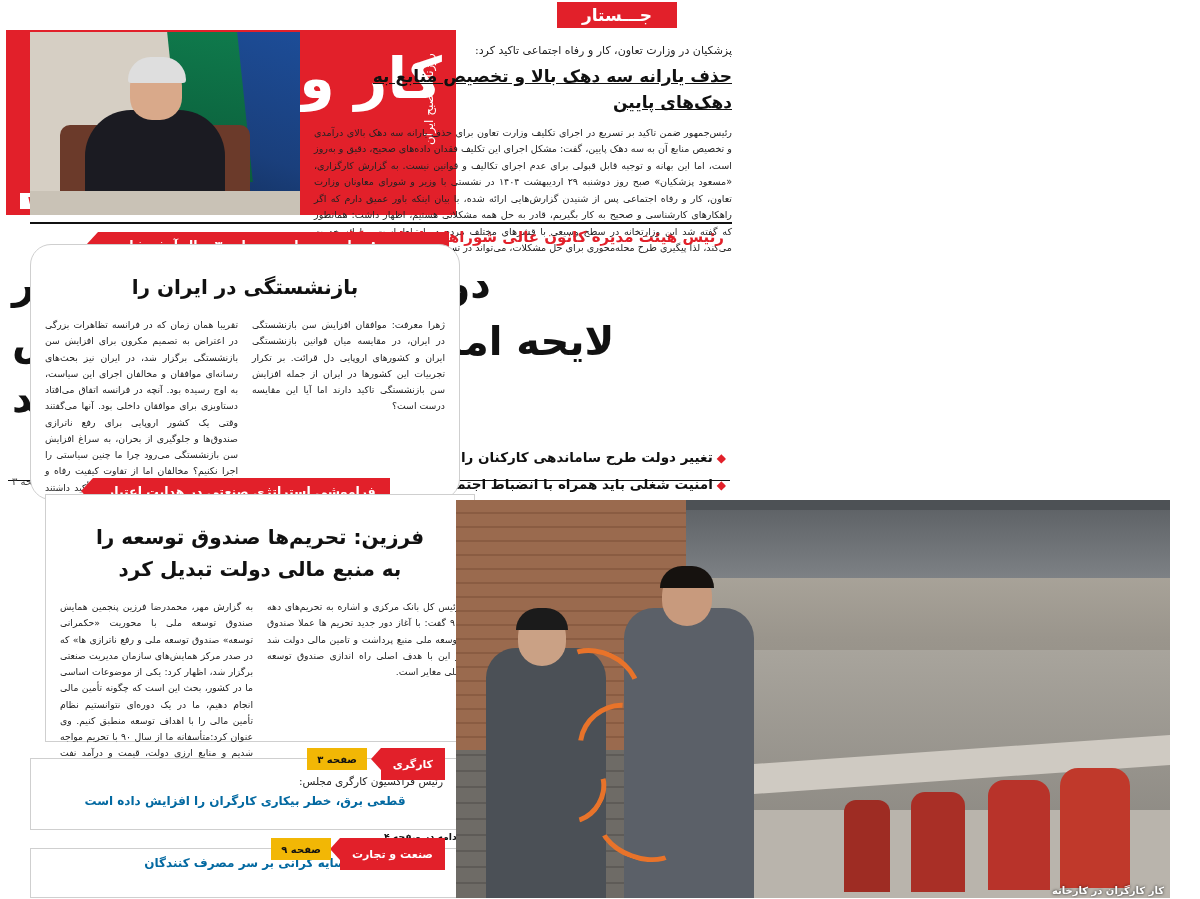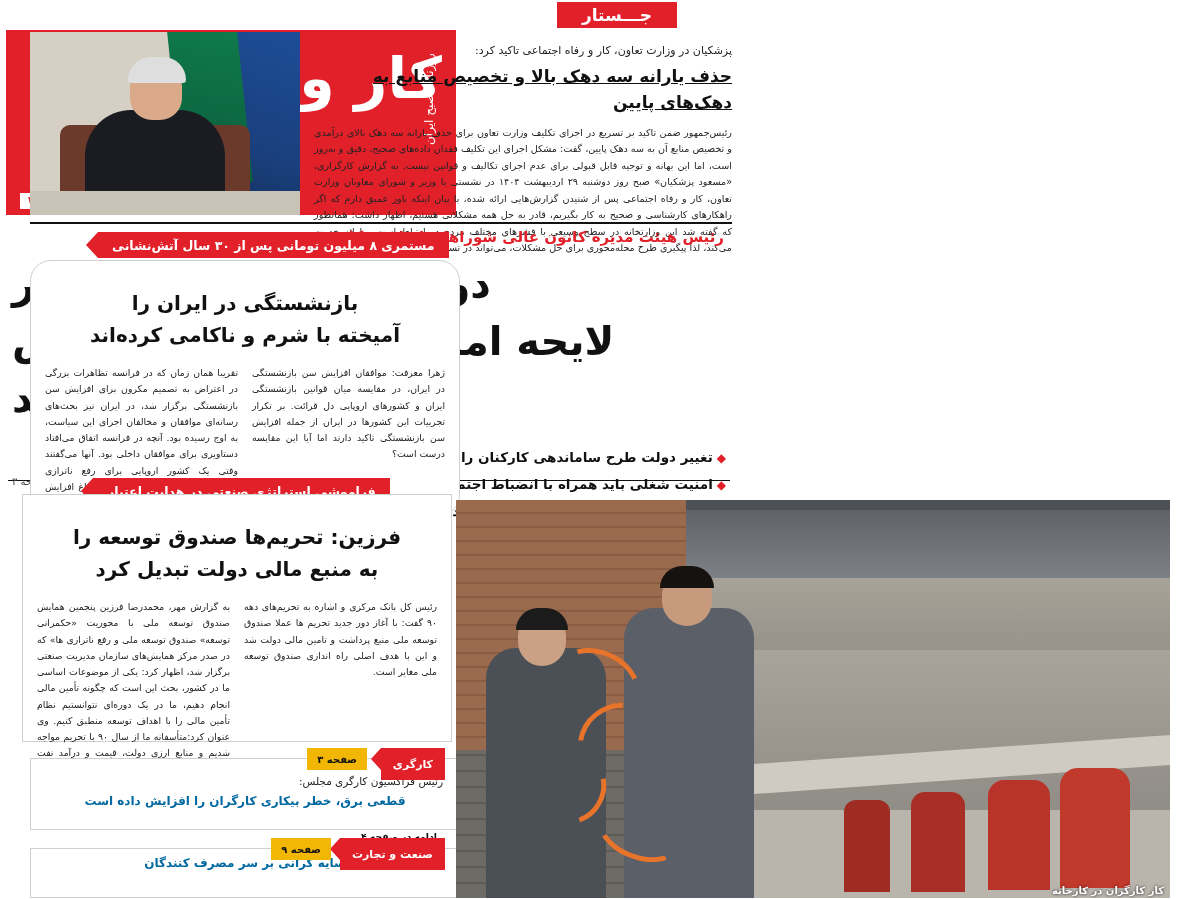--- a/index.html
+++ b/index.html
@@ -198,30 +198,30 @@
     font-size: 20px; font-weight: bold; line-height: 1.6; text-align:center; color:#111;
   }
   .box-body {
     font-size: 9.3px; line-height: 1.75; text-align: justify; color:#222;
   }
   .box-cont {
     font-size: 9.3px; font-weight: bold; text-align:left; color:#111; margin-top: 4px;
   }
 
   
-  #box1 { top: 260px; left: 30px; width: 430px; height: 256px; border-radius: 21px; }
+  #box1 { top: 244px; left: 30px; width: 430px; height: 256px; border-radius: 21px; }
   #box1-banner { top: 232px; left: 98px; }
   #box1 .box-head { margin: 26px 18px 0 18px; }
   #box1 .cols {
     display:flex; gap: 14px; margin: 14px 14px 0 14px;
   }
   #box1 .cols > div { flex:1; }
 
   
-  #box2 { top: 494px; left: 22px; width: 430px; height: 248px; }
+  #box2 { top: 494px; left: 45px; width: 430px; height: 248px; }
   #box2-banner { top: 478px; left: 93px; }
   #box2 .box-head { margin: 26px 26px 0 26px; }
   #box2 .cols { display:flex; gap: 14px; margin: 14px 14px 0 14px; }
   #box2 .cols > div { flex:1; }
 
   
   #box3 { top: 758px; left: 30px; width: 430px; height: 72px; }
   #box4 { top: 848px; left: 30px; width: 430px; height: 50px; }
   .sec-tag {
     position:absolute; top:-11px; right: 14px;
@@ -360,21 +360,20 @@
       <span class="b"><span class="dia">◆</span><span>کارگران از شعارهای بی‌نتیجه خسته شده‌اند</span></span>
       <span class="b"><span class="dia">◆</span><span>استثمار کارگران شرکتی باید پایان یابد</span></span>
     </div>
     <div class="ms-pagenote">صفحه ۳</div>
   </div>
 
   <div class="box-banner" id="box1-banner">مستمری ۸ میلیون تومانی پس از ۳۰ سال آتش‌نشانی</div>
   <div class="box" id="box1">
     <div class="box-head">
       <div>بازنشستگی در ایران را</div>
-      <div>آمیخته با شرم و ناکامی کرده‌اند</div>
     </div>
     <div class="cols">
       <div class="box-body">ژهرا معرفت: موافقان افزایش سن بازنشستگی در ایران، در مقایسه میان قوانین بازنشستگی ایران و کشورهای اروپایی دل قرائت. بر تکرار تجربیات این کشورها در ایران از جمله افزایش سن بازنشستگی تاکید دارند اما آیا این مقایسه درست است؟</div>
       <div class="box-body">تقریبا همان زمان که در فرانسه تظاهرات بزرگی در اعتراض به تصمیم مکرون برای افزایش سن بازنشستگی برگزار شد، در ایران نیز بحث‌های رسانه‌ای موافقان و مخالفان اجرای این سیاست، به اوج رسیده بود. آنچه در فرانسه اتفاق می‌افتاد دستاویزی برای موافقان داخلی بود. آنها می‌گفتند وقتی یک کشور اروپایی برای رفع ناترازی صندوق‌ها و جلوگیری از بحران، به سراغ افزایش سن بازنشستگی می‌رود چرا ما چنین سیاستی را اجرا نکنیم؟ مخالفان اما از تفاوت کیفیت رفاه و زندگی در ایران و فرانسه می‌گفتند، تأکید داشتند که وضعیت نیروی کار شاغل و بازنشسته ایرانی قابل مقایسه با نیروی کار کشوری مانند فرانسه نیست.</div>
     </div>
     <div class="box-cont" style="margin:4px 14px 0 14px;">ادامه در صفحه ۳</div>
   </div>
 
   <div class="box-banner" id="box2-banner">فراموشی استراتژی صنعتی در هدایت اعتبار</div>
   <div class="box" id="box2">

